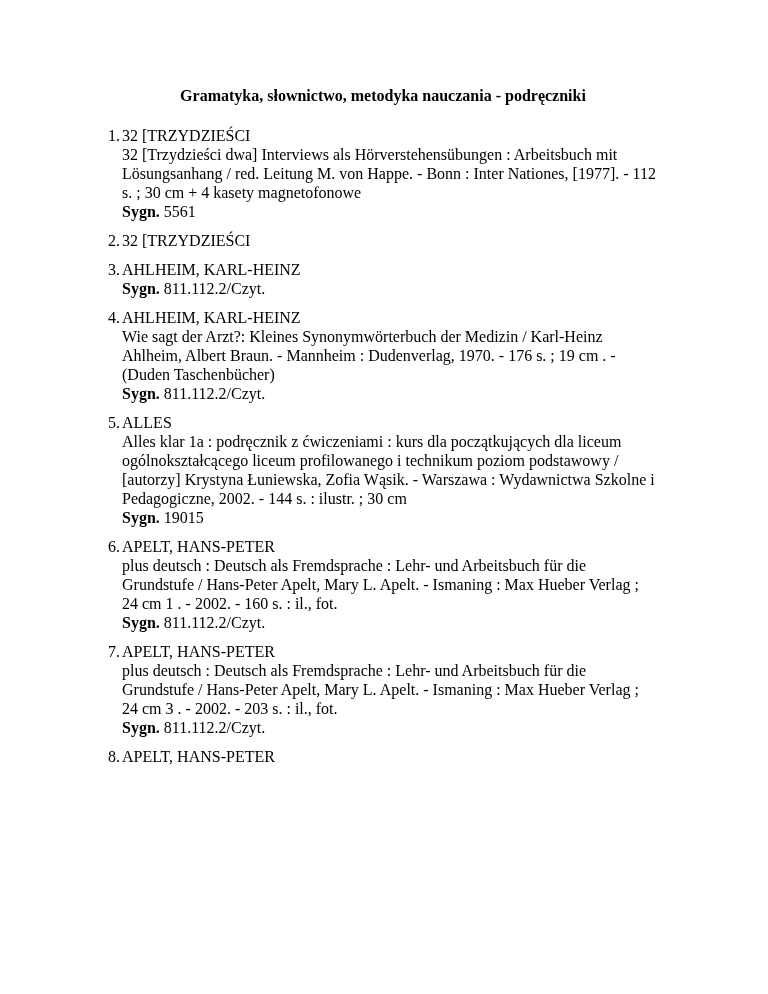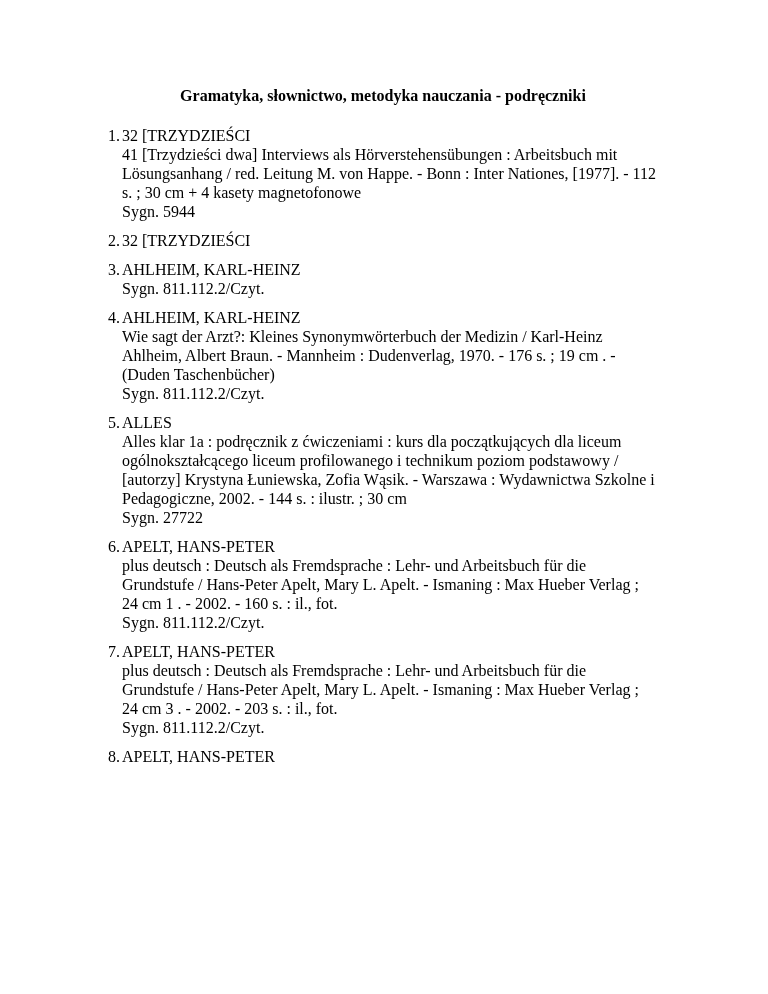--- a/index.html
+++ b/index.html
@@ -38,36 +38,36 @@
   }
   .entry-num {
     position: absolute;
     left: 0;
     top: 0;
     white-space: nowrap;
   }
   .entry-heading { }
   .entry-desc { }
   .entry-sygn .sygn-label {
-    font-weight: normal;
+    font-weight: bold;
   }
 </style>
 </head>
 <body>
 
 <main class="page">
 
   <h1 class="doc-title">Gramatyka, słownictwo, metodyka nauczania - podręczniki</h1>
 
   <div class="entries">
     <div class="entry">
       <span class="entry-num">1.</span>
       <div class="entry-heading">32 [TRZYDZIEŚCI</div>
-      <div class="entry-desc">41 [Trzydzieści dwa] Interviews als Hörverstehensübungen : Arbeitsbuch mit Lösungsanhang / red. Leitung M. von Happe. - Bonn : Inter Nationes, [1977]. - 112 s. ; 30 cm + 4 kasety magnetofonowe</div>
-      <div class="entry-sygn"><span class="sygn-label">Sygn.</span> <span class="sygn-value">5944</span></div>
+      <div class="entry-desc">32 [Trzydzieści dwa] Interviews als Hörverstehensübungen : Arbeitsbuch mit Lösungsanhang / red. Leitung M. von Happe. - Bonn : Inter Nationes, [1977]. - 112 s. ; 30 cm + 4 kasety magnetofonowe</div>
+      <div class="entry-sygn"><span class="sygn-label">Sygn.</span> <span class="sygn-value">5561</span></div>
     </div>
 
     <div class="entry">
       <span class="entry-num">2.</span>
       <div class="entry-heading">32 [TRZYDZIEŚCI</div>
     </div>
 
     <div class="entry">
       <span class="entry-num">3.</span>
       <div class="entry-heading">AHLHEIM, KARL-HEINZ</div>
@@ -78,21 +78,21 @@
       <span class="entry-num">4.</span>
       <div class="entry-heading">AHLHEIM, KARL-HEINZ</div>
       <div class="entry-desc">Wie sagt der Arzt?: Kleines Synonymwörterbuch der Medizin / Karl-Heinz Ahlheim, Albert Braun. - Mannheim : Dudenverlag, 1970. - 176 s. ; 19 cm . - (Duden Taschenbücher)</div>
       <div class="entry-sygn"><span class="sygn-label">Sygn.</span> <span class="sygn-value">811.112.2/Czyt.</span></div>
     </div>
 
     <div class="entry">
       <span class="entry-num">5.</span>
       <div class="entry-heading">ALLES</div>
       <div class="entry-desc">Alles klar 1a : podręcznik z ćwiczeniami : kurs dla początkujących dla liceum ogólnokształcącego liceum profilowanego i technikum poziom podstawowy / [autorzy] Krystyna Łuniewska, Zofia Wąsik. - Warszawa : Wydawnictwa Szkolne i Pedagogiczne, 2002. - 144 s. : ilustr. ; 30 cm</div>
-      <div class="entry-sygn"><span class="sygn-label">Sygn.</span> <span class="sygn-value">27722</span></div>
+      <div class="entry-sygn"><span class="sygn-label">Sygn.</span> <span class="sygn-value">19015</span></div>
     </div>
 
     <div class="entry">
       <span class="entry-num">6.</span>
       <div class="entry-heading">APELT, HANS-PETER</div>
       <div class="entry-desc">plus deutsch : Deutsch als Fremdsprache : Lehr- und Arbeitsbuch für die Grundstufe / Hans-Peter Apelt, Mary L. Apelt. - Ismaning : Max Hueber Verlag ; 24 cm 1 . - 2002. - 160 s. : il., fot.</div>
       <div class="entry-sygn"><span class="sygn-label">Sygn.</span> <span class="sygn-value">811.112.2/Czyt.</span></div>
     </div>
 
     <div class="entry">

